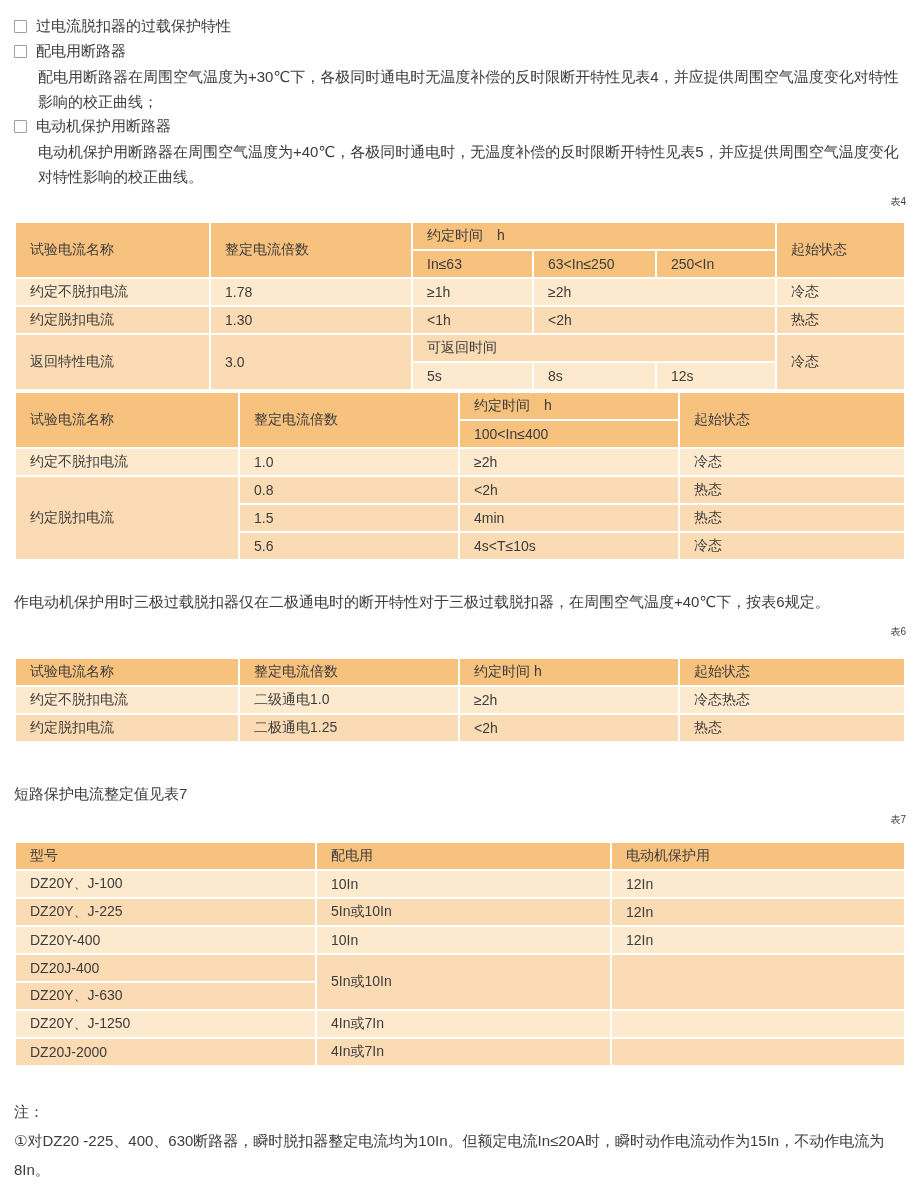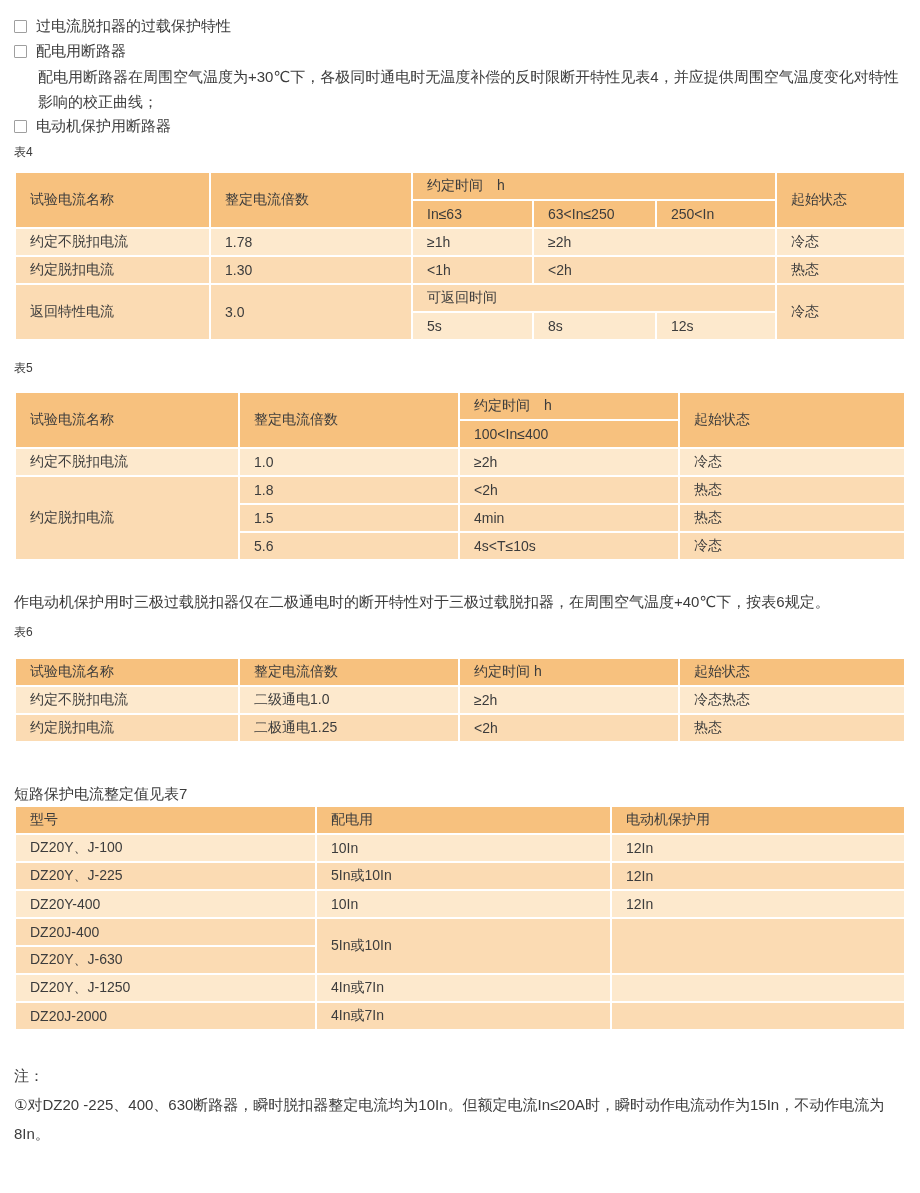--- a/index.html
+++ b/index.html
@@ -11,21 +11,21 @@
   }
   .check-item { display:flex; align-items:center; gap:9px; height:25px; font-size:15px; }
   .checkbox {
     width:13px; height:13px; box-sizing:border-box;
     border:1.5px solid #9f9f9f; border-radius:1px; background:#fff; flex:0 0 auto;
   }
   .para { margin:0; padding-left:24px; font-size:15px; line-height:25px; }
   .body-para { margin:0; font-size:15px; line-height:22px; }
   .mid-para { margin-top:30px; }
   .short-para { margin-top:40px; }
-  .tbl-label { font-size:12px; line-height:18px; }
+  .tbl-label { text-align:right; font-size:10px; line-height:18px; }
   .lbl-4 { margin:4px 0 10px 0; }
   .lbl-5 { margin:18px 0 14px 0; }
   .lbl-6 { margin:10px 0 16px 0; }
   .lbl-7 { margin:6px 0 12px 0; }
 
   table.data-table {
     border-collapse:separate; border-spacing:2px;
     table-layout:fixed; width:892px; background:#ffffff;
   }
   table.data-table tr { height:26px; }
@@ -52,20 +52,21 @@
     </div>
     <div class="check-item">
       <span class="checkbox"></span>
       <span>配电用断路器</span>
     </div>
     <p class="para">配电用断路器在周围空气温度为+30℃下，各极同时通电时无温度补偿的反时限断开特性见表4，并应提供周围空气温度变化对特性影响的校正曲线；</p>
     <div class="check-item">
       <span class="checkbox"></span>
       <span>电动机保护用断路器</span>
     </div>
+    <p class="para">电动机保护用断路器在周围空气温度为+40℃，各极同时通电时，无温度补偿的反时限断开特性见表5，并应提供周围空气温度变化对特性影响的校正曲线。</p>
   </div>
 
   <div class="tbl-label lbl-4">表4</div>
   <table class="data-table">
     <colgroup>
       <col style="width:193px">
         <col style="width:200px">
         <col style="width:119px">
       <col style="width:121px">
         <col style="width:118px">
@@ -104,21 +105,20 @@
       <td class="mid" rowspan="2">冷态</td>
     </tr>
     <tr>
       <td class="light">5s</td>
       <td class="light">8s</td>
       <td class="light">12s</td>
     </tr>
   </tbody>
     </table>
 
-  <div class="tbl-label lbl-5">表5</div>
   <table class="data-table">
     <colgroup>
       <col style="width:222px">
         <col style="width:218px">
         <col style="width:218px">
         <col>
     </colgroup>
     <tbody>
         <tr>
       <td class="hd" rowspan="2">试验电流名称</td>
@@ -130,21 +130,21 @@
       <td class="hd">100&lt;In≤400</td>
     </tr>
     <tr>
       <td class="light">约定不脱扣电流</td>
       <td class="light">1.0</td>
       <td class="light">≥2h</td>
       <td class="light">冷态</td>
     </tr>
     <tr>
       <td class="mid" rowspan="3">约定脱扣电流</td>
-      <td class="mid">1.8</td>
+      <td class="mid">0.8</td>
       <td class="mid">&lt;2h</td>
       <td class="mid">热态</td>
     </tr>
     <tr>
       <td class="mid">1.5</td>
       <td class="mid">4min</td>
       <td class="mid">热态</td>
     </tr>
     <tr>
       <td class="mid">5.6</td>
@@ -181,20 +181,21 @@
       <td class="mid">约定脱扣电流</td>
       <td class="mid">二极通电1.25</td>
       <td class="mid">&lt;2h</td>
       <td class="mid">热态</td>
     </tr>
   </tbody>
     </table>
 
   <p class="body-para short-para">短路保护电流整定值见表7</p>
 
+  <div class="tbl-label lbl-7">表7</div>
   <table class="data-table">
     <colgroup>
       <col style="width:299px">
         <col style="width:293px">
         <col>
     </colgroup>
     <tbody>
         <tr>
       <td class="hd">型号</td>
       <td class="hd">配电用</td>

